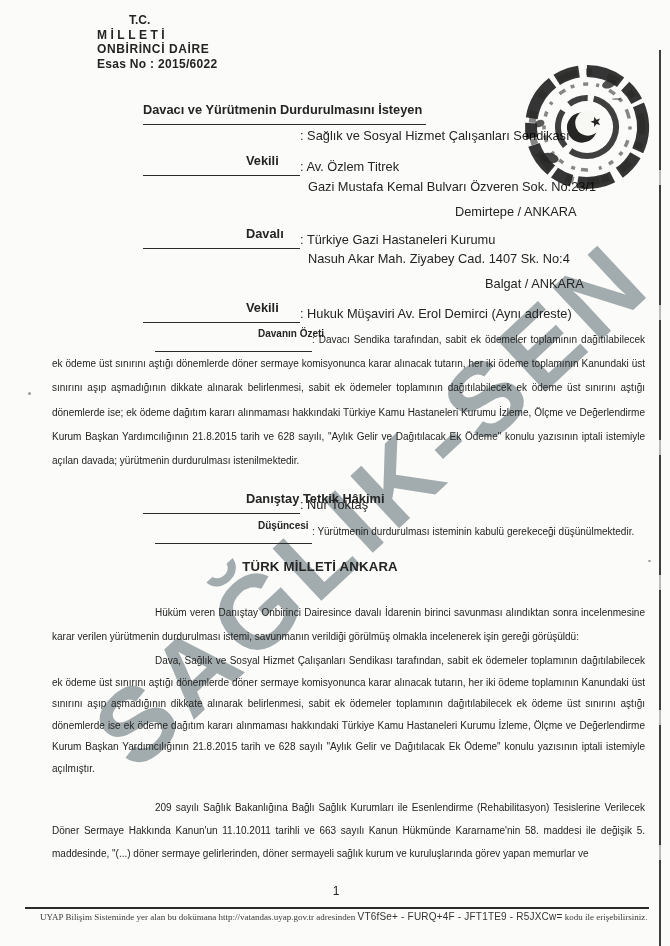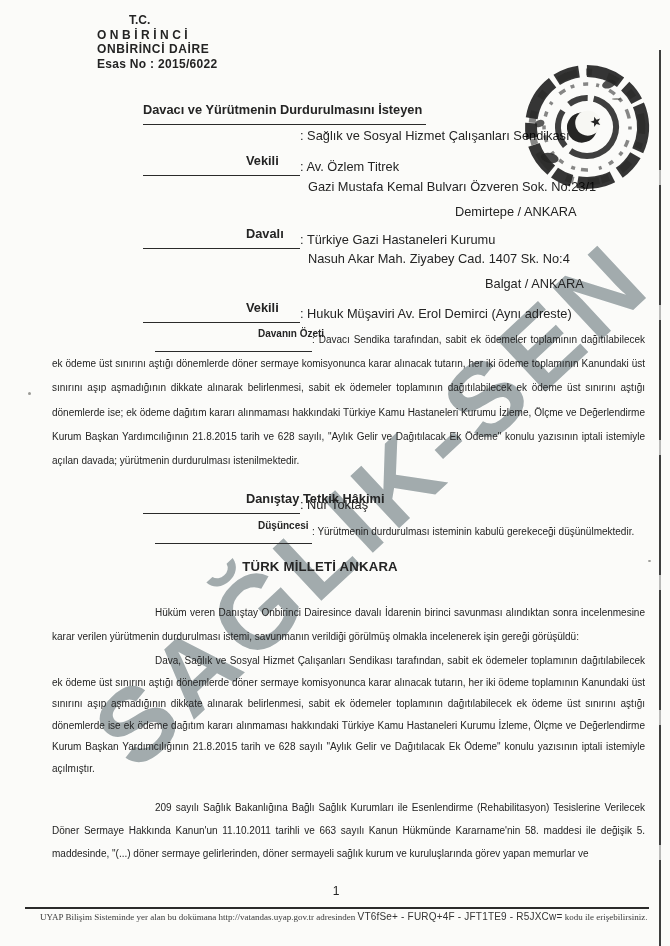--- a/index.html
+++ b/index.html
@@ -58,21 +58,21 @@
 </style>
 </head>
 <body>
 
 <div class="doc">
 
   <div class="abs wm">SAĞLIK-SEN</div>
 
   <div class="abs hdr content">
     <div class="tc">T.C.</div>
-    <div class="court">ONBİRİNCİ</div>
+    <div class="court">MİLLETİ</div>
     <div class="chamber">ONBİRİNCİ DAİRE</div>
     <div class="caseno">Esas No : 2015/6022</div>
   </div>
 
   <div class="abs stampwrap">
     <svg width="160" height="152" viewBox="0 0 160 152">
       <g transform="translate(82,75) rotate(-18)" fill="none" stroke="#171717">
         <circle r="56" stroke-width="12" stroke-dasharray="42 5 24 8 36 6 19 4 31 7 15 5" opacity="0.92"></circle>
         <circle r="55" stroke-width="7" stroke-dasharray="12 14 8 18 20 9 6 16" opacity="0.55" transform="rotate(95)"></circle>
         <circle r="43" stroke-width="3.5" stroke-dasharray="5 8 3 11 7 6 4 9" opacity="0.55"></circle>

